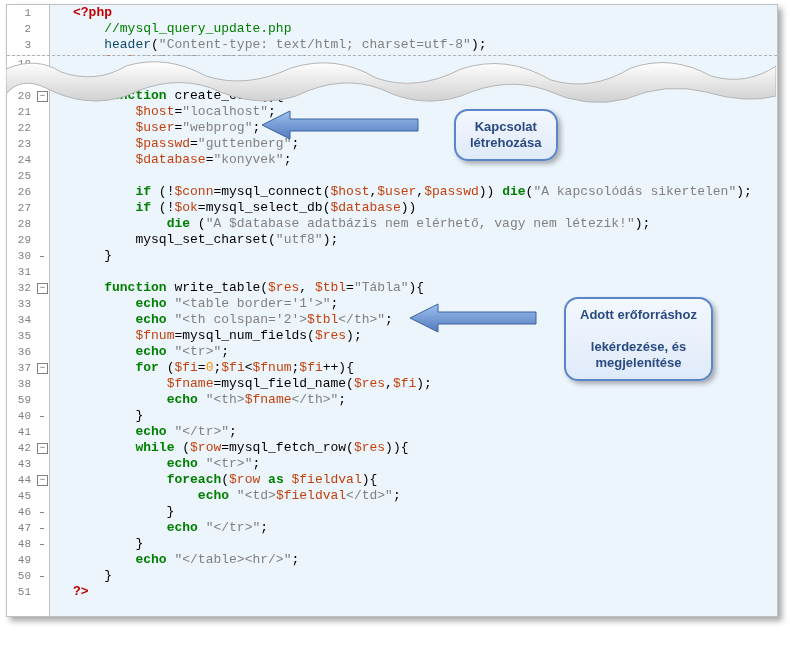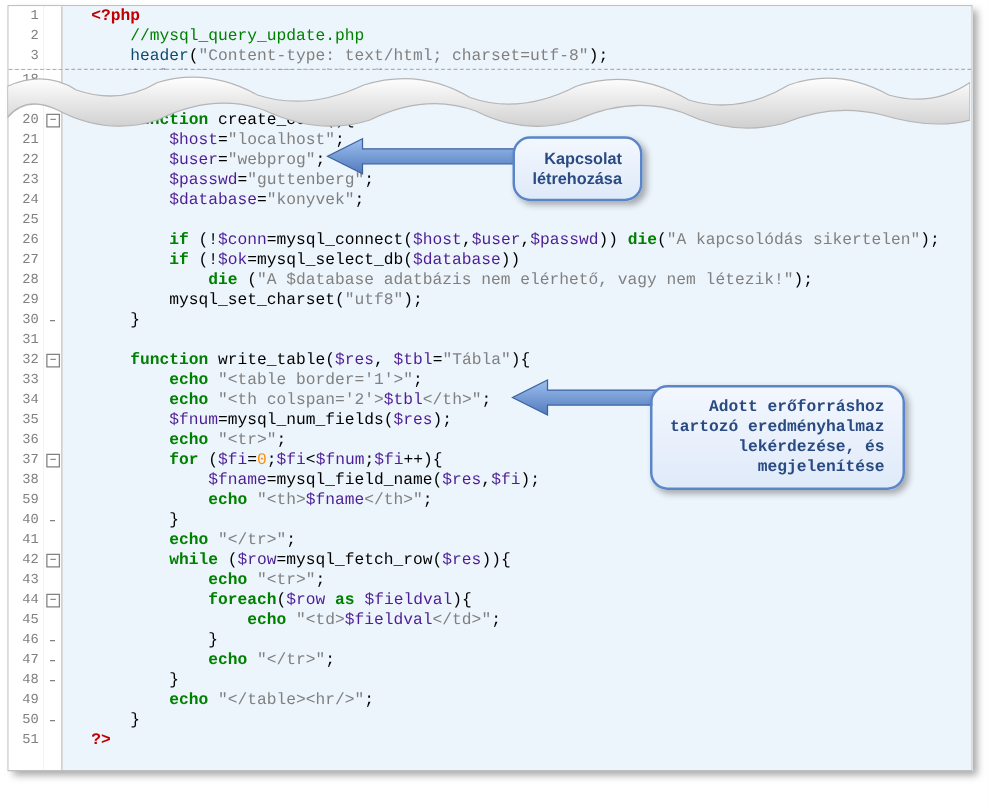--- a/index.html
+++ b/index.html
@@ -13,25 +13,25 @@
   .gutter .ln{display:block;height:16px;color:#808080;text-align:right;padding-right:4px;font-size:11px;}
   .fold{position:absolute;left:28px;top:0;bottom:0;width:14px;border-right:1px solid #c0c0c0;background:#ffffff;}
   .fold .box{position:absolute;left:2px;width:9px;height:9px;border:1px solid #808080;background:#fff;font-size:9px;line-height:8px;text-align:center;color:#555;}
   .fold .tick{position:absolute;left:5px;width:4px;height:1px;background:#808080;}
   .code{position:absolute;left:42px;right:0;top:0;bottom:0;white-space:pre;color:#000;margin-left:24px;}
   .code .row{height:16px;}
   
   .torn{position:absolute;left:6px;top:54px;width:770px;height:45px;pointer-events:none;}
   .torn svg{display:block;}
   
-  .callout{position:absolute;border:2px solid #5a85c8;border-radius:14px;background:linear-gradient(#f3f7fe,#dfeaf9);box-shadow:3px 3px 5px rgba(0,0,0,.3);color:#2a4b82;font:bold 13px/16px Arial,sans-serif;text-align:right;padding:8px 14px;}
+  .callout{position:absolute;border:2px solid #5a85c8;border-radius:14px;background:linear-gradient(#f3f7fe,#dfeaf9);box-shadow:3px 3px 5px rgba(0,0,0,.3);color:#2a4b82;font:bold 13px/16px Arial,sans-serif;text-align:center;padding:8px 14px;margin-left:44px;}
   .arrow{position:absolute;pointer-events:none;}
   
   .kw{color:#008000;font-weight:bold;}      
-  .var{color:#4c1d95;}
+  .var{color:#c2410c;}
   .str{color:#808080;}
   .num{color:#ff8c00;}
   .cm{color:#008000;}
   .tag{color:#c00000;font-weight:bold;}
   .hdr{color:#0c4a6e;}
 </style>
 </head>
 <body>
 
 <div class="wrap">
@@ -124,20 +124,20 @@
     <path d="M158,12 L30,12 L30,4 L2,18 L30,32 L30,24 L158,24 Z" fill="url(#ag1)" stroke="#3c639f"></path>
   </svg>
   <div class="callout" style="left:410px;top:109px;">
     <span>Kapcsolat</span><br>
     <span>létrehozása</span>
   </div>
 
   <svg class="arrow" style="left:408px;top:300px" width="130" height="40">
     <path d="M128,12 L30,12 L30,4 L2,18 L30,32 L30,24 L128,24 Z" fill="url(#ag1)" stroke="#3c639f"></path>
   </svg>
-  <div class="callout" style="left:520px;top:308px;font-family:Liberation Mono, monospace;">
+  <div class="callout" style="left:520px;top:297px;">
     <span>Adott erőforráshoz</span><br>
-    <span>tartozó eredményhalmaz</span><br>
+    <br>
     <span>lekérdezése, és</span><br>
     <span>megjelenítése</span>
   </div>
 
 </div>
 
 </body></html>

